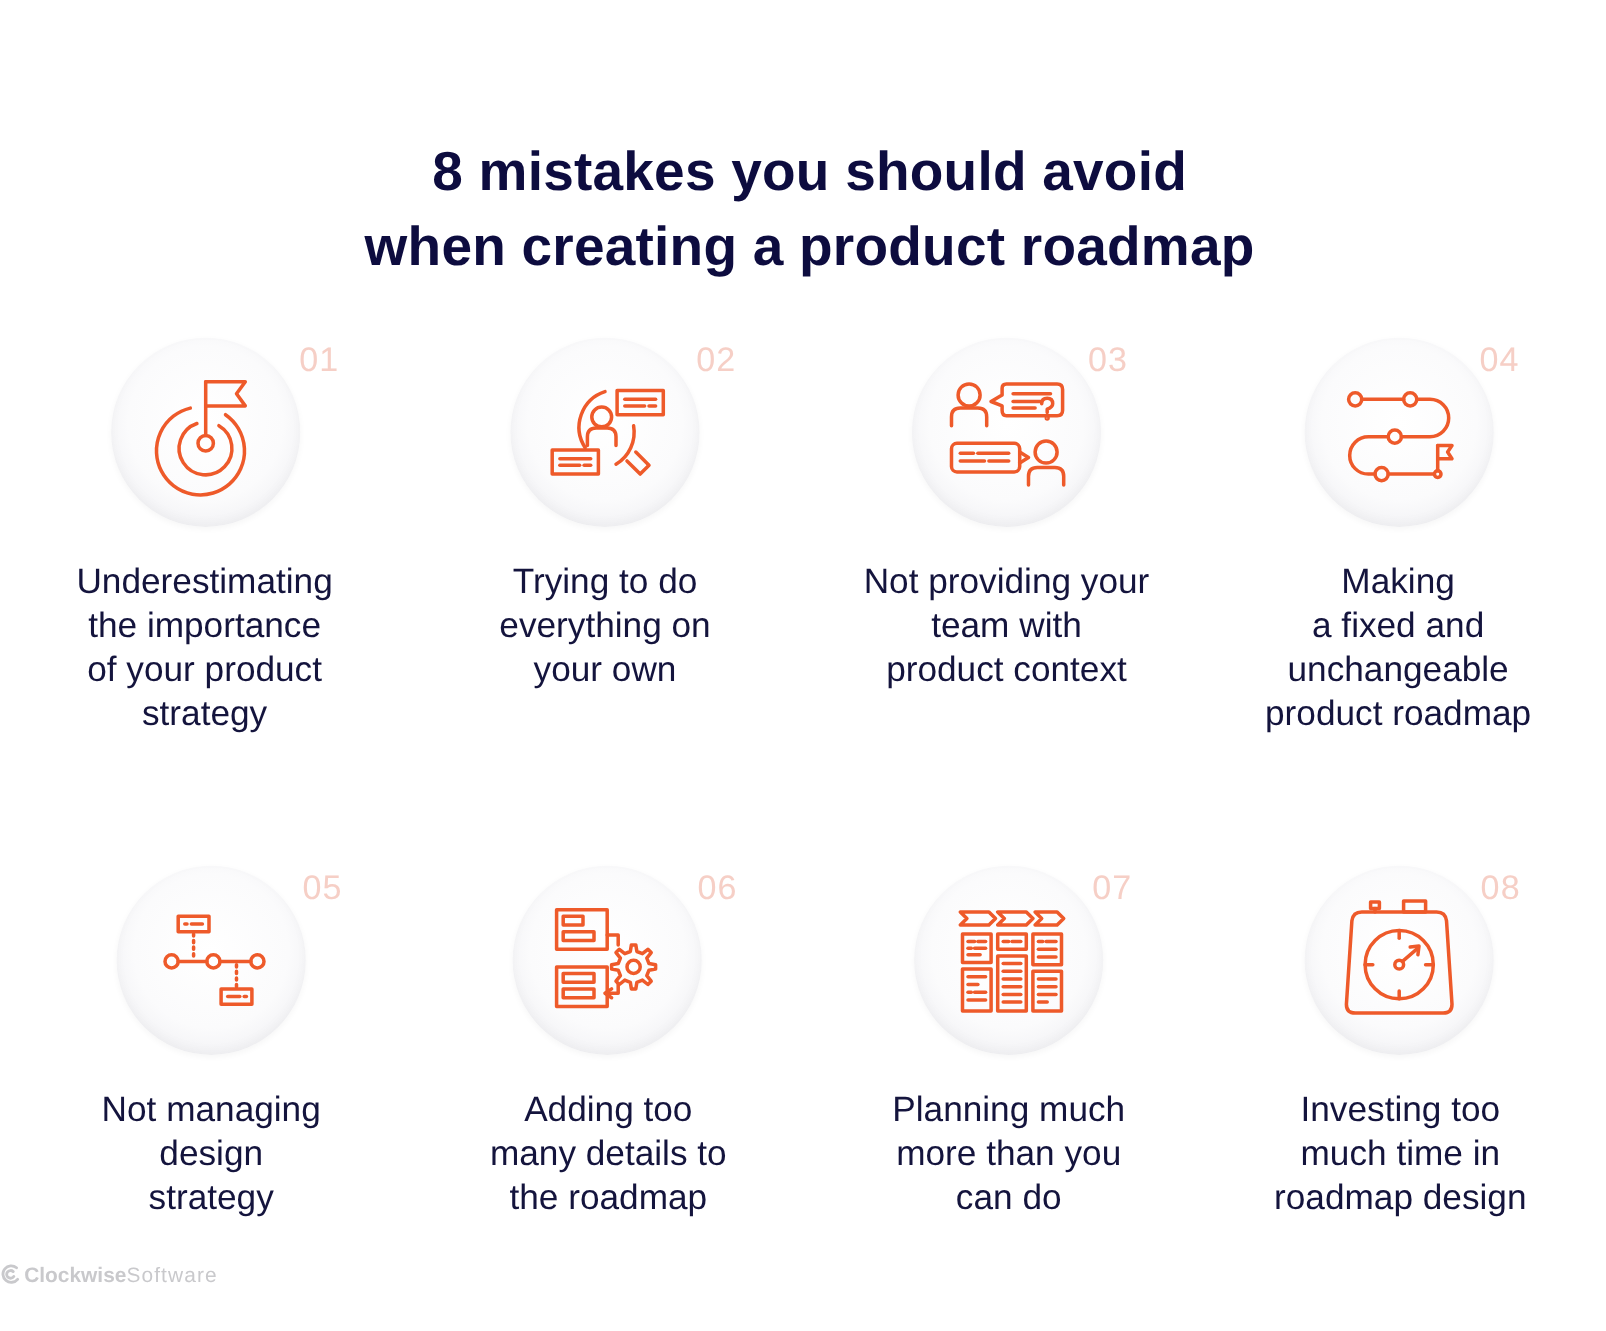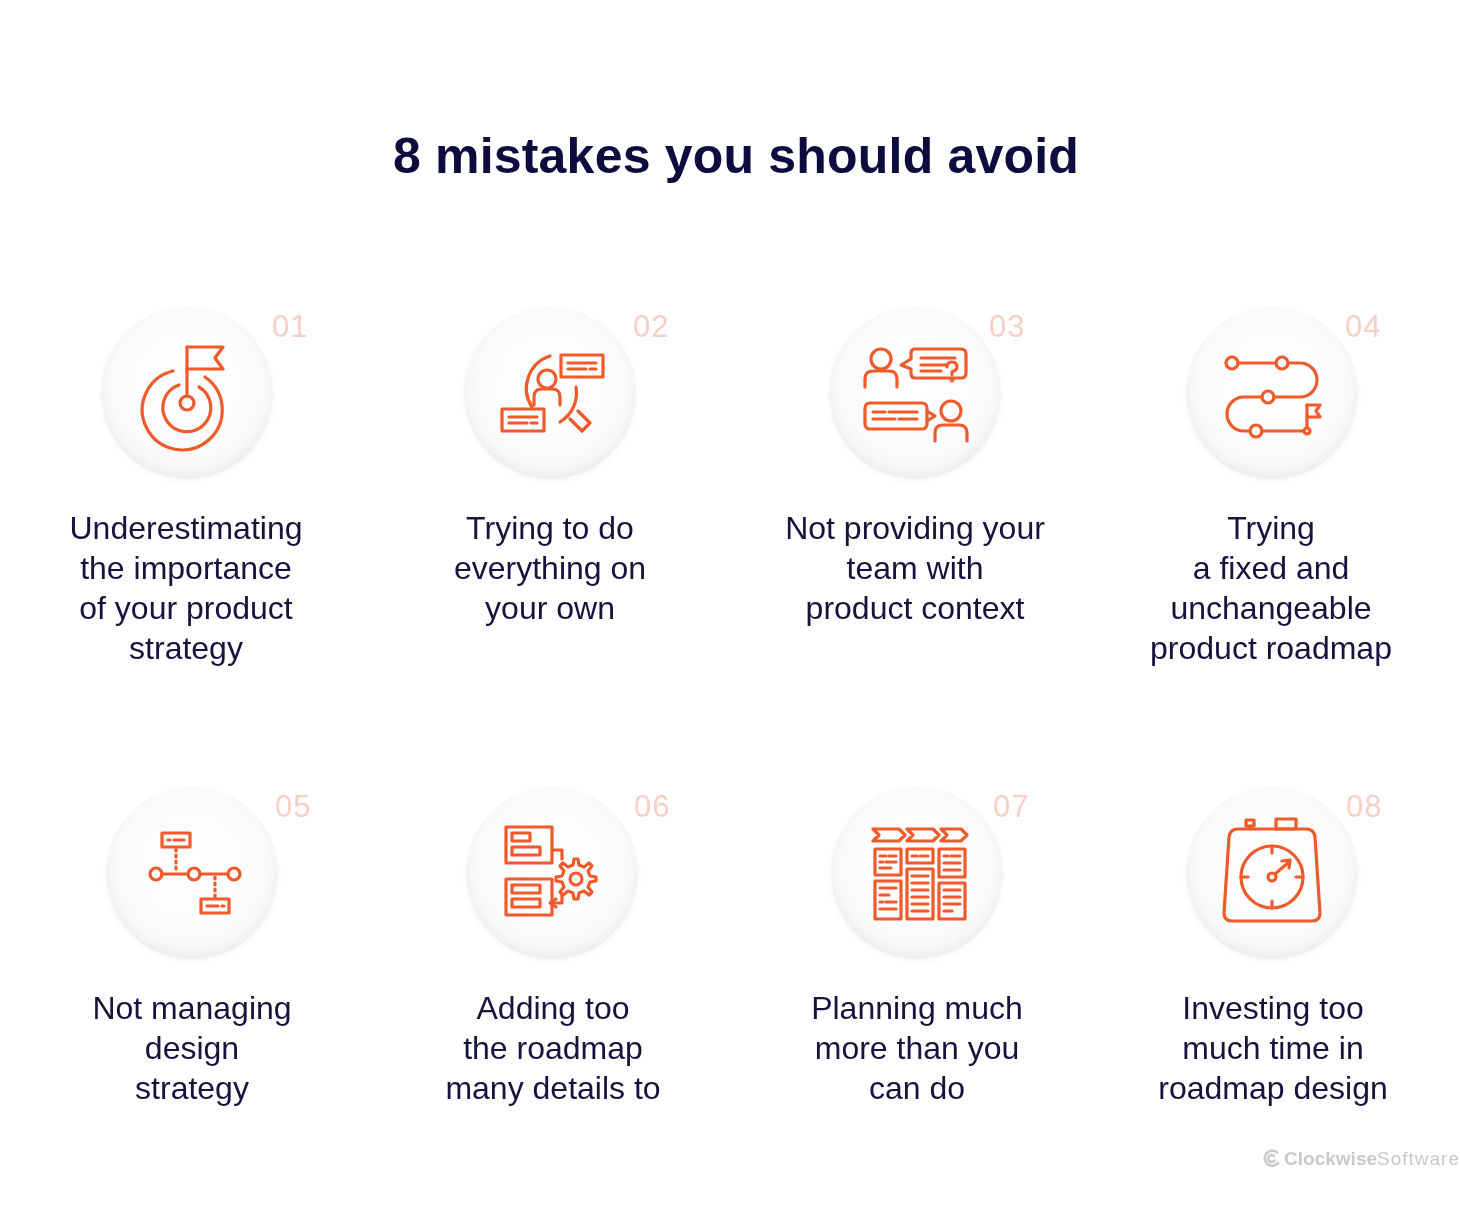--- a/index.html
+++ b/index.html
@@ -46,33 +46,34 @@
       font-size: 32px;
       line-height: 40px;
       color: #14143d;
       font-weight: 400;
       white-space: nowrap;
     }
     .label span { display: block; }
     .footer {
       position: absolute;
       left: 0; top: 1148px; width: 1460px;
-      text-align: right;
+      text-align: left;
       color: #c9c9cc;
       font-size: 19px;
     }
     .footer .logo-mark { display: inline-block; vertical-align: -3px; margin-right: 2px; }
     .footer .brand-bold { font-weight: 700; }
     .footer .brand-light { font-weight: 400; letter-spacing: 1px; }
   </style>
 </head>
 <body>
 
 <h1 class="title">
   <span>8 mistakes you should avoid</span>
+  <span>when creating a product roadmap</span>
 </h1>
 
 <div>
   <div class="num" style="left:272px;top:285px;">01</div>
   <div class="circle" style="left:101px;top:307px;">
     <svg viewBox="0 0 172 172" fill="none" stroke="#ee5a2a" stroke-width="3.2" stroke-linecap="round" stroke-linejoin="round">
       <path d="M72 64 A40 40 0 1 0 104 70"></path>
       <path d="M78 78 A24 24 0 1 0 98 80"></path>
       <circle cx="86" cy="96" r="7"></circle>
       <line x1="86" y1="89" x2="86" y2="40"></line>
@@ -153,21 +154,21 @@
       <circle cx="82" cy="90" r="6"></circle>
       <path d="M76 90 L58 90 A17 17 0 0 0 58 124 L64 124"></path>
       <circle cx="70" cy="124" r="6"></circle>
       <line x1="76" y1="124" x2="118" y2="124"></line>
       <circle cx="121" cy="124" r="3"></circle>
       <line x1="121" y1="121" x2="121" y2="98"></line>
       <path d="M121 98 L134 98 L130 104 L134 110 L121 110"></path>
     </svg>
   </div>
   <div class="label" style="left:1091px;top:508px;width:360px;">
-    <span>Trying</span>
+    <span>Making</span>
     <span>a fixed and</span>
     <span>unchangeable</span>
     <span>product roadmap</span>
   </div>
 </div>
 
 <div>
   <div class="num" style="left:275px;top:765px;">05</div>
   <div class="circle" style="left:106px;top:787px;">
     <svg viewBox="0 0 172 172" fill="none" stroke="#ee5a2a" stroke-width="3.2" stroke-linecap="round" stroke-linejoin="round">
@@ -205,22 +206,22 @@
       <rect x="46" y="98" width="28" height="8"></rect>
       <rect x="46" y="112" width="28" height="8"></rect>
       <path d="M86 116 L96 116 L96 108"></path>
       <path d="M84 116 L90 112 M84 116 L90 120"></path>
       <path d="M108 72 L112 72 L113 78 L118 80 L123 76 L126 79 L122 84 L124 89 L130 90 L130 94 L124 95 L122 100 L126 105 L123 108 L118 104 L113 106 L112 112 L108 112 L107 106 L102 104 L97 108 L94 105 L98 100 L96 95 L90 94 L90 90 L96 89 L98 84 L94 79 L97 76 L102 80 L107 78 Z"></path>
       <circle cx="110" cy="92" r="6"></circle>
     </svg>
   </div>
   <div class="label" style="left:373px;top:988px;width:360px;">
     <span>Adding too</span>
+    <span>many details to</span>
     <span>the roadmap</span>
-    <span>many details to</span>
   </div>
 </div>
 
 <div>
   <div class="num" style="left:993px;top:765px;">07</div>
   <div class="circle" style="left:831px;top:787px;">
     <svg viewBox="0 0 172 172" fill="none" stroke="#ee5a2a" stroke-width="3.2" stroke-linecap="round" stroke-linejoin="round">
       <path d="M42 42 L68 42 L74 48 L68 54 L42 54 L48 48 Z"></path>
       <path d="M76 42 L102 42 L108 48 L102 54 L76 54 L82 48 Z"></path>
       <path d="M110 42 L130 42 L136 48 L130 54 L110 54 L116 48 Z"></path>

